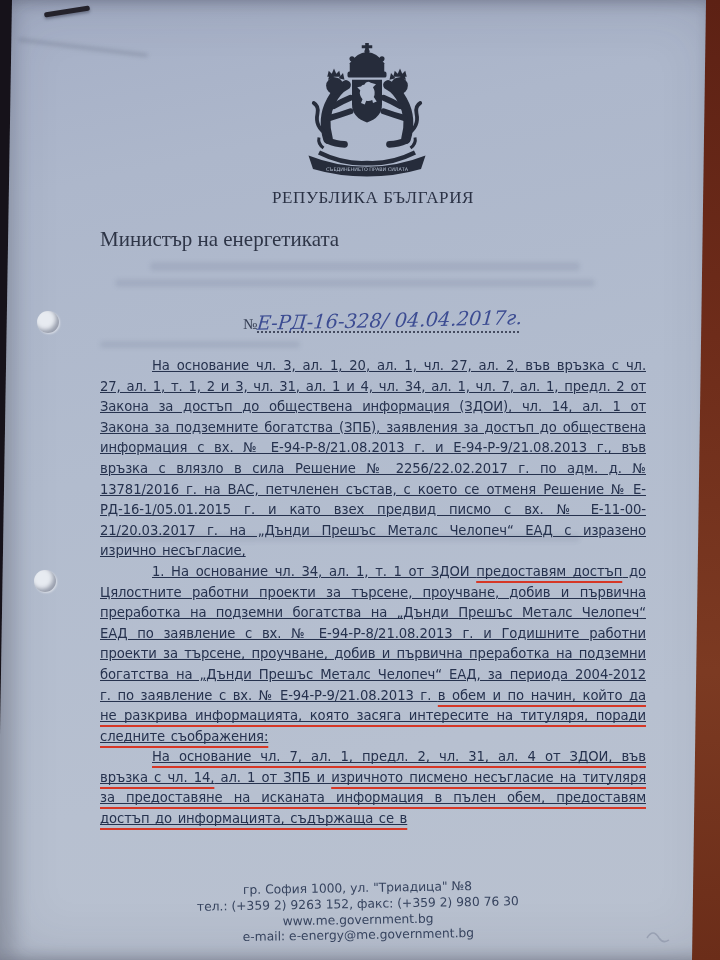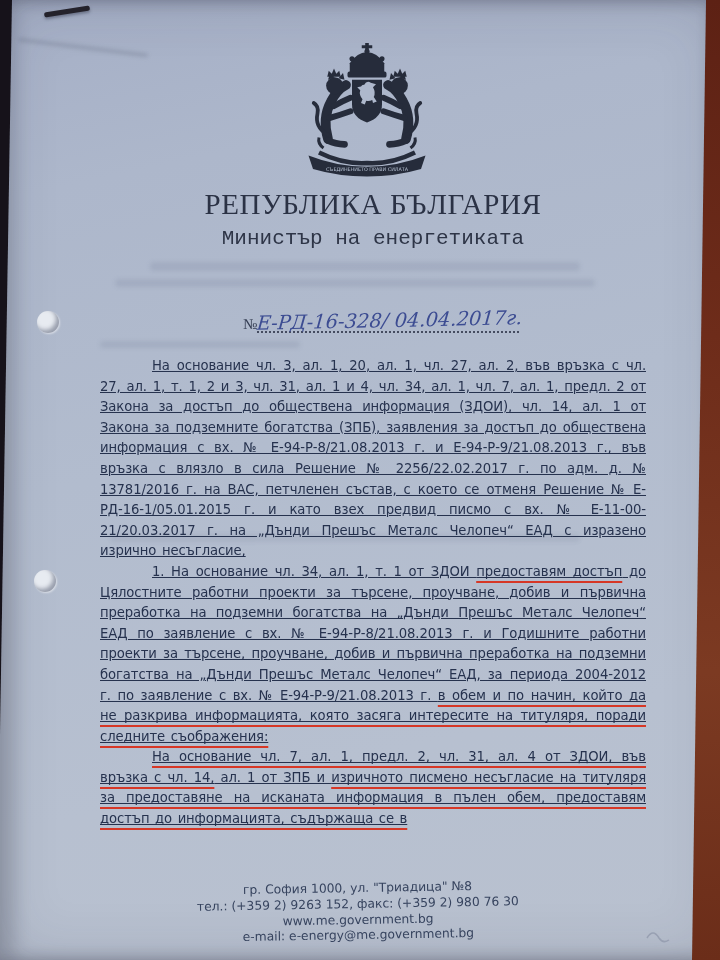--- a/index.html
+++ b/index.html
@@ -22,24 +22,24 @@
   .hole{position:absolute;width:22px;height:22px;border-radius:50%;background:#e7ebf1;
         box-shadow:inset -3px -3px 4px rgba(85,92,115,.55), 1px 1px 2px rgba(255,255,255,.5);}
   .hole.h1{left:37px;top:311px;}
   .hole.h2{left:34px;top:570px;}
 
   .bleed{position:absolute;background:rgba(82,92,120,.13);filter:blur(2px);border-radius:4px;}
 
   .emblem{position:absolute;left:292px;top:42px;width:150px;height:140px;}
 
   .country{position:absolute;left:100px;top:188px;width:546px;text-align:center;
-           font-family:"Liberation Serif","DejaVu Serif",serif;font-size:29px;
+           font-family:"Liberation Serif","DejaVu Serif",serif;font-size:17px;
            letter-spacing:.6px;color:#2b3245;}
-  .ministry{position:absolute;left:100px;top:227px;width:546px;text-align:center;
-           font-family:Liberation Mono, monospace;font-size:21px;color:#2e3547;}
+  .ministry{position:absolute;left:100px;top:227px;width:546px;text-align:left;
+           font-family:Liberation Serif, serif;font-size:21px;color:#2e3547;}
   .dtitle{position:absolute;left:100px;top:287px;width:546px;text-align:center;
           font-size:13.5px;font-weight:bold;letter-spacing:1.5px;color:#242e48;}
 
   .numrow{position:absolute;left:243px;top:308px;white-space:nowrap;}
   .numrow .no{font-family:"Liberation Serif","DejaVu Serif",serif;font-size:15px;color:#333c52;}
   .dotted{display:inline-block;width:262px;border-bottom:2px dotted #454c60;
           vertical-align:bottom;text-align:center;}
   .hand{display:inline-block;font-family:"DejaVu Serif","Liberation Serif",serif;
         font-style:italic;font-size:19.5px;color:#3c4c92;white-space:nowrap;
         transform:rotate(-1.2deg) skewX(-6deg) translateY(1px);}

